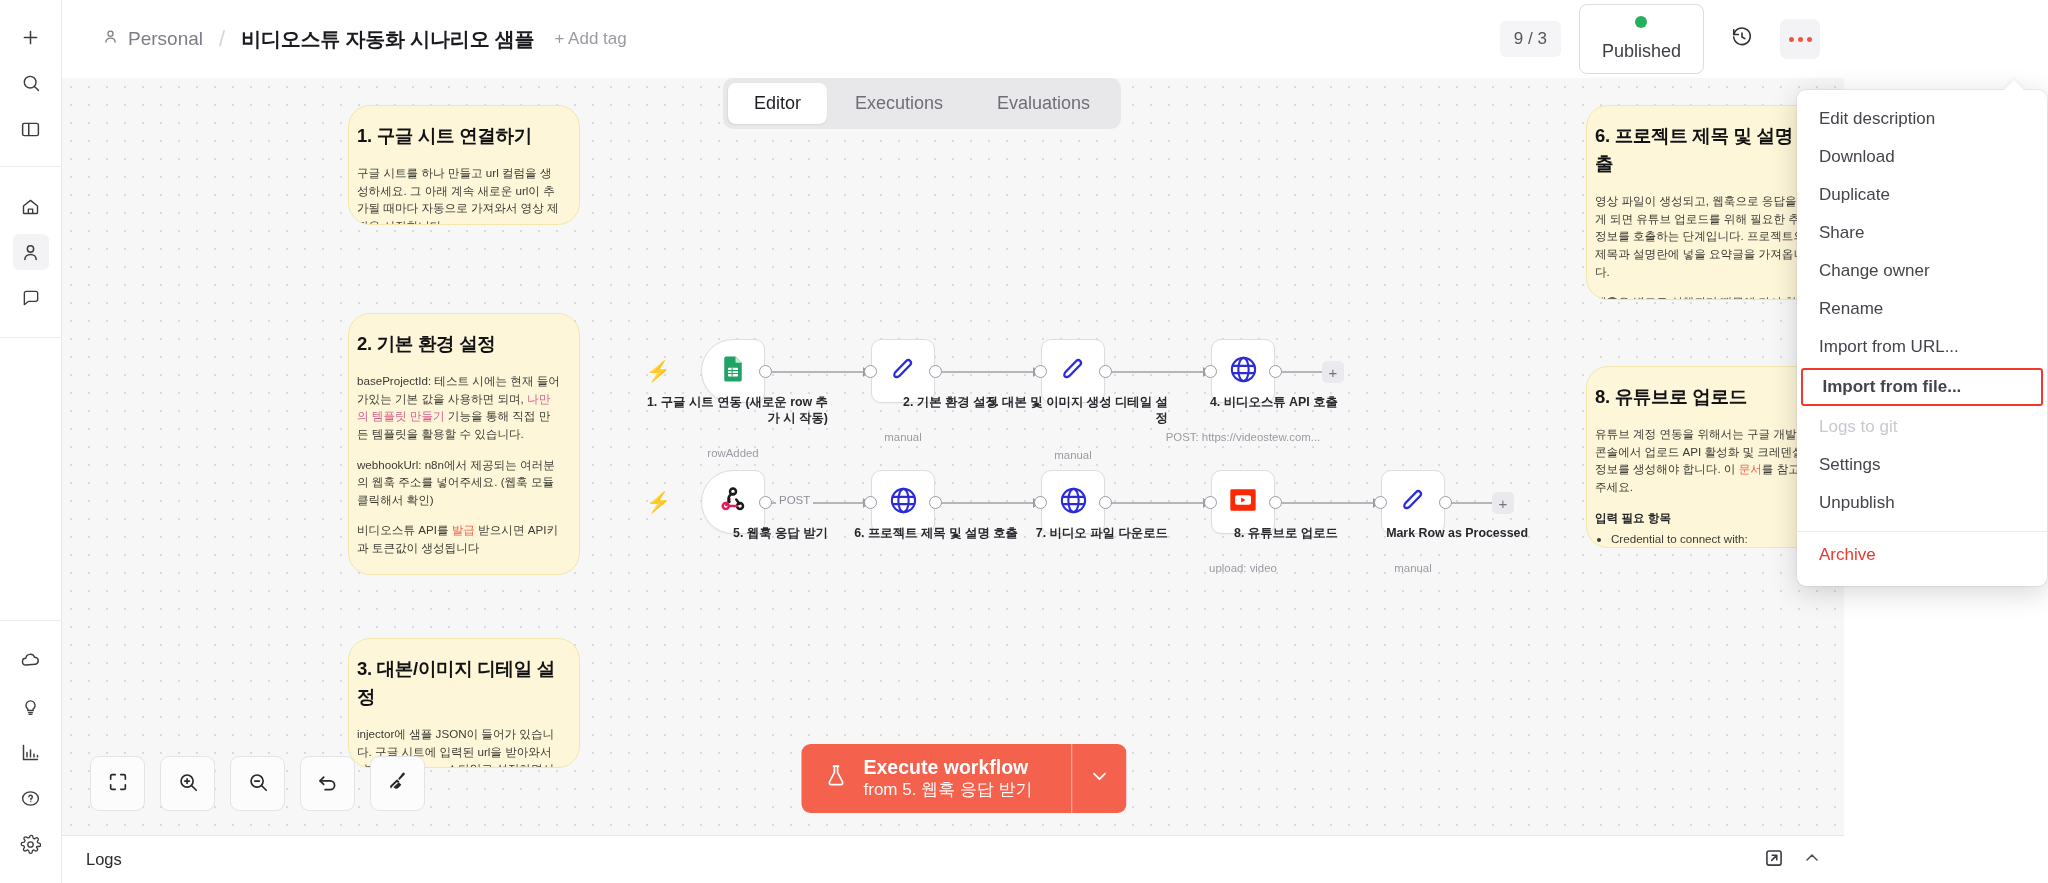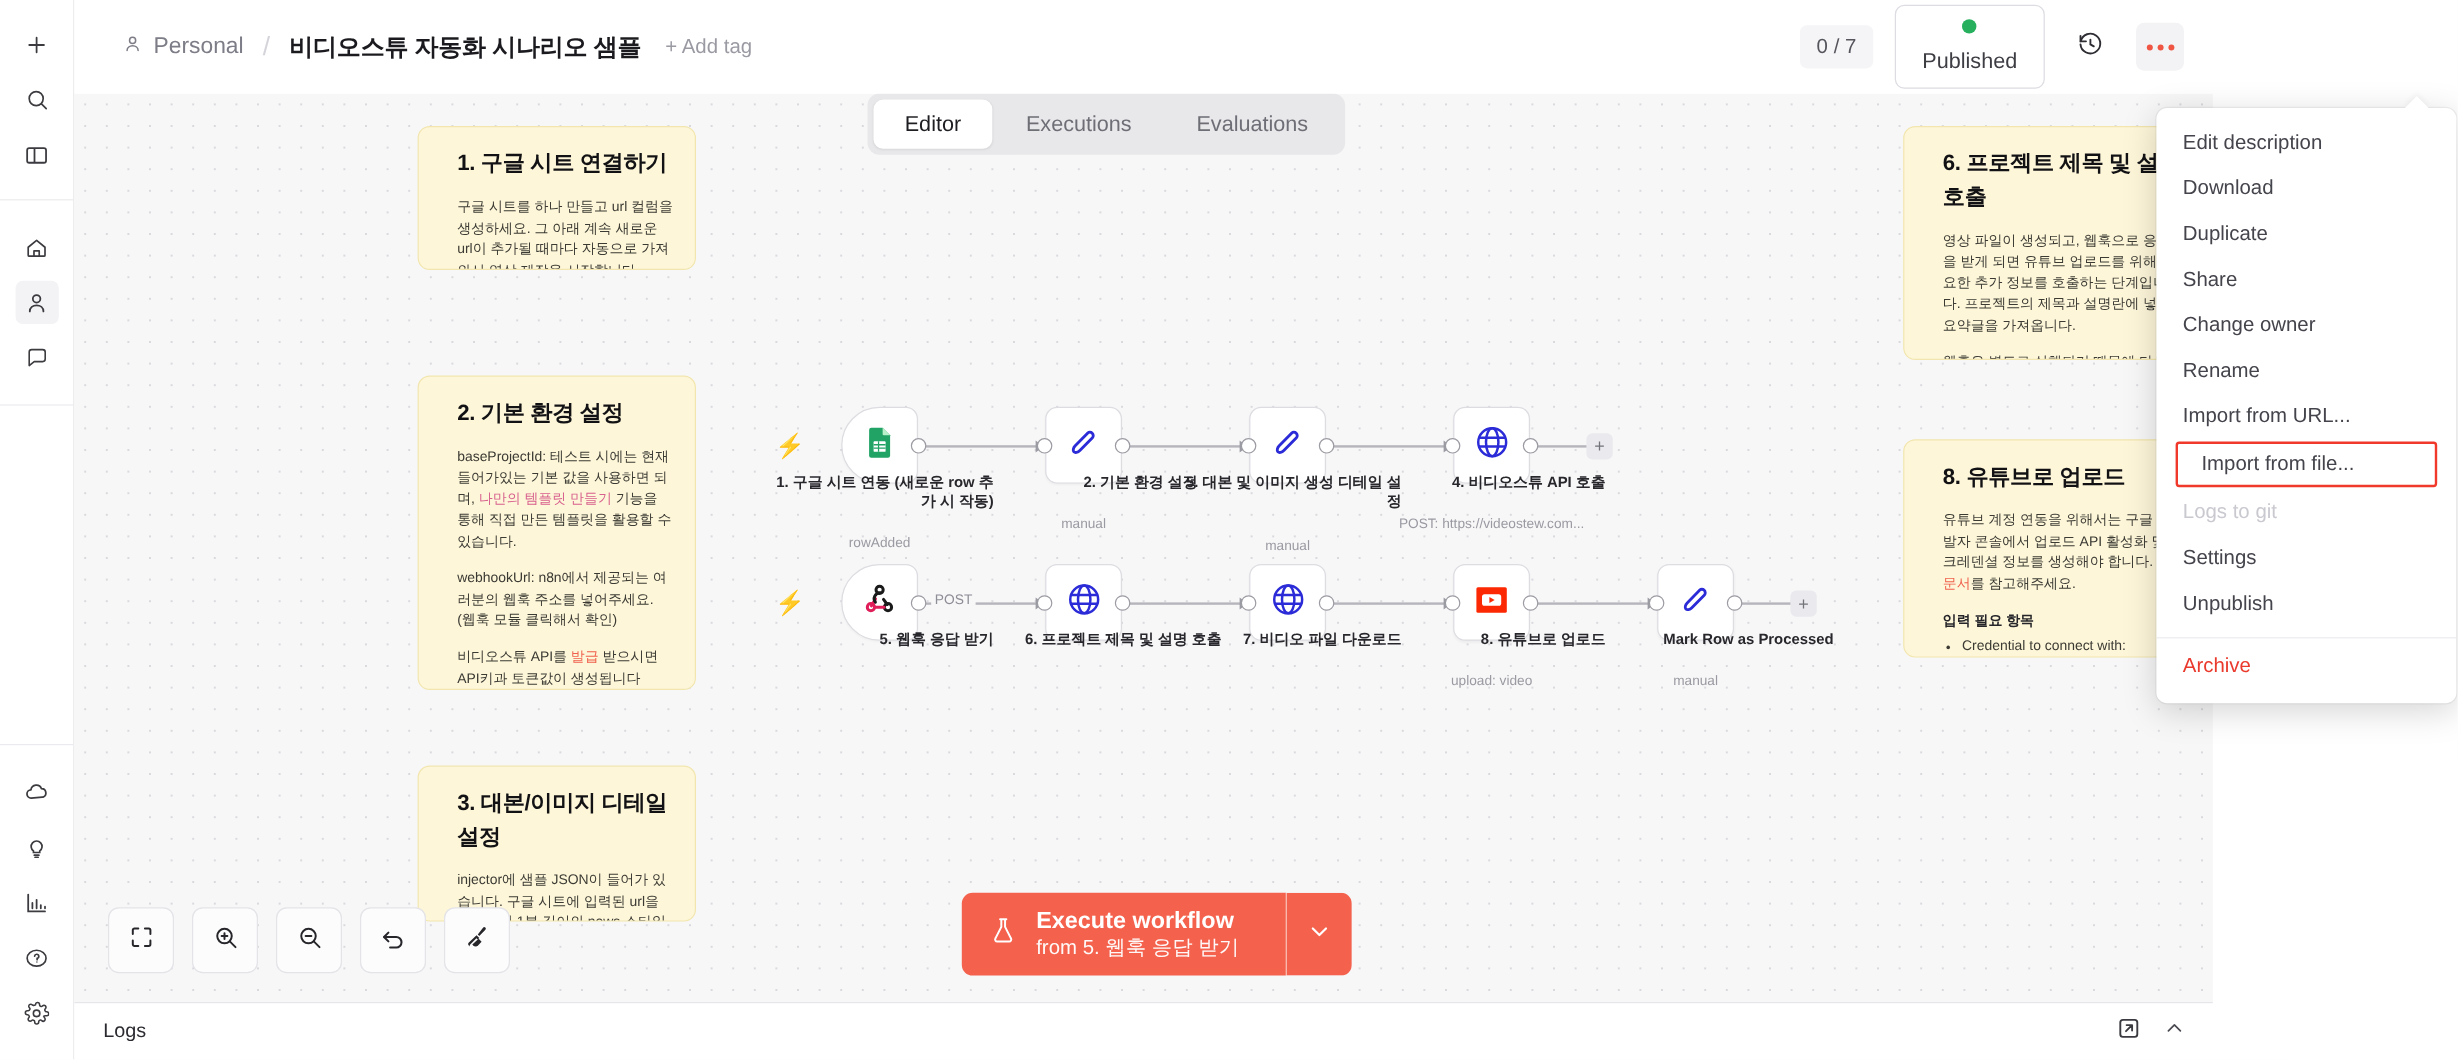--- a/index.html
+++ b/index.html
@@ -91,22 +91,22 @@
     background-image: radial-gradient(#d9d9de 1px, transparent 1.1px);
     background-size: 18px 18px;
     overflow: hidden;
   }
 
   
   .sticky {
     position: absolute;
     background: #fdf6d9;
     border: 1px solid #f2e6ae;
-    border-radius: 10px;
-    padding: 16px 18px 18px 32px;
+    border-radius: 22px;
+    padding: 16px 18px 18px 8px;
     color: #3b3a33;
     font-size: 11.6px;
     line-height: 1.52;
     overflow: hidden;
   }
   .sticky h3 {
     font-size: 18.5px; font-weight: 700; color: #121214;
     margin-bottom: 14px; letter-spacing: -0.3px;
   }
   .sticky p { margin-bottom: 13px; }
@@ -214,21 +214,21 @@
     width: 14px; height: 14px; background: #ffffff; transform: rotate(45deg);
     box-shadow: -2px -2px 4px rgba(0,0,0,.04);
   }
   .mi {
     padding: 9px 22px; font-size: 17px; color: #44444c; cursor: pointer;
     white-space: nowrap;
   }
   .mi.disabled { color: #c9c9d0; cursor: default; }
   .mi.highlight {
     border: 2.5px solid #f0392a; border-radius: 3px;
-    margin: 2px 16px; padding: 7px 19.5px;
+    margin: 2px 4px; padding: 7px 19.5px; font-weight: bold;
   }
   .mi.danger { color: #ea3a2d; }
   .menu-sep { height: 1px; background: #ebebef; margin: 9px 0 4px 0; }
 </style>
 </head>
 <body>
 
 <div id="app">
 
   <div class="sidebar">
@@ -340,21 +340,21 @@
             </svg>
         </span>
         <span>Personal</span>
       </div>
       <span class="bc-sep">/</span>
       <span class="bc-title">비디오스튜 자동화 시나리오 샘플</span>
       <span class="bc-addtag">+ Add tag</span>
     </div>
 
     <div class="hdr-right">
-      <div class="counter">0 / 7</div>
+      <div class="counter">9 / 3</div>
       <div class="pub-pill">
         <span class="pub-dot"></span>
         <span class="pub-label">Published</span>
       </div>
       <div class="icon-btn">
         <span>
           <svg width="22" height="22" viewBox="0 0 24 24" fill="none" stroke="currentColor" stroke-width="1.7" stroke-linecap="round">
               <path d="M3.2 9.2A9 9 0 1 1 3 12"></path>
               <path d="M3 4.2v5h5"></path>
               <path d="M12 7.6V12l3.1 1.8"></path>

